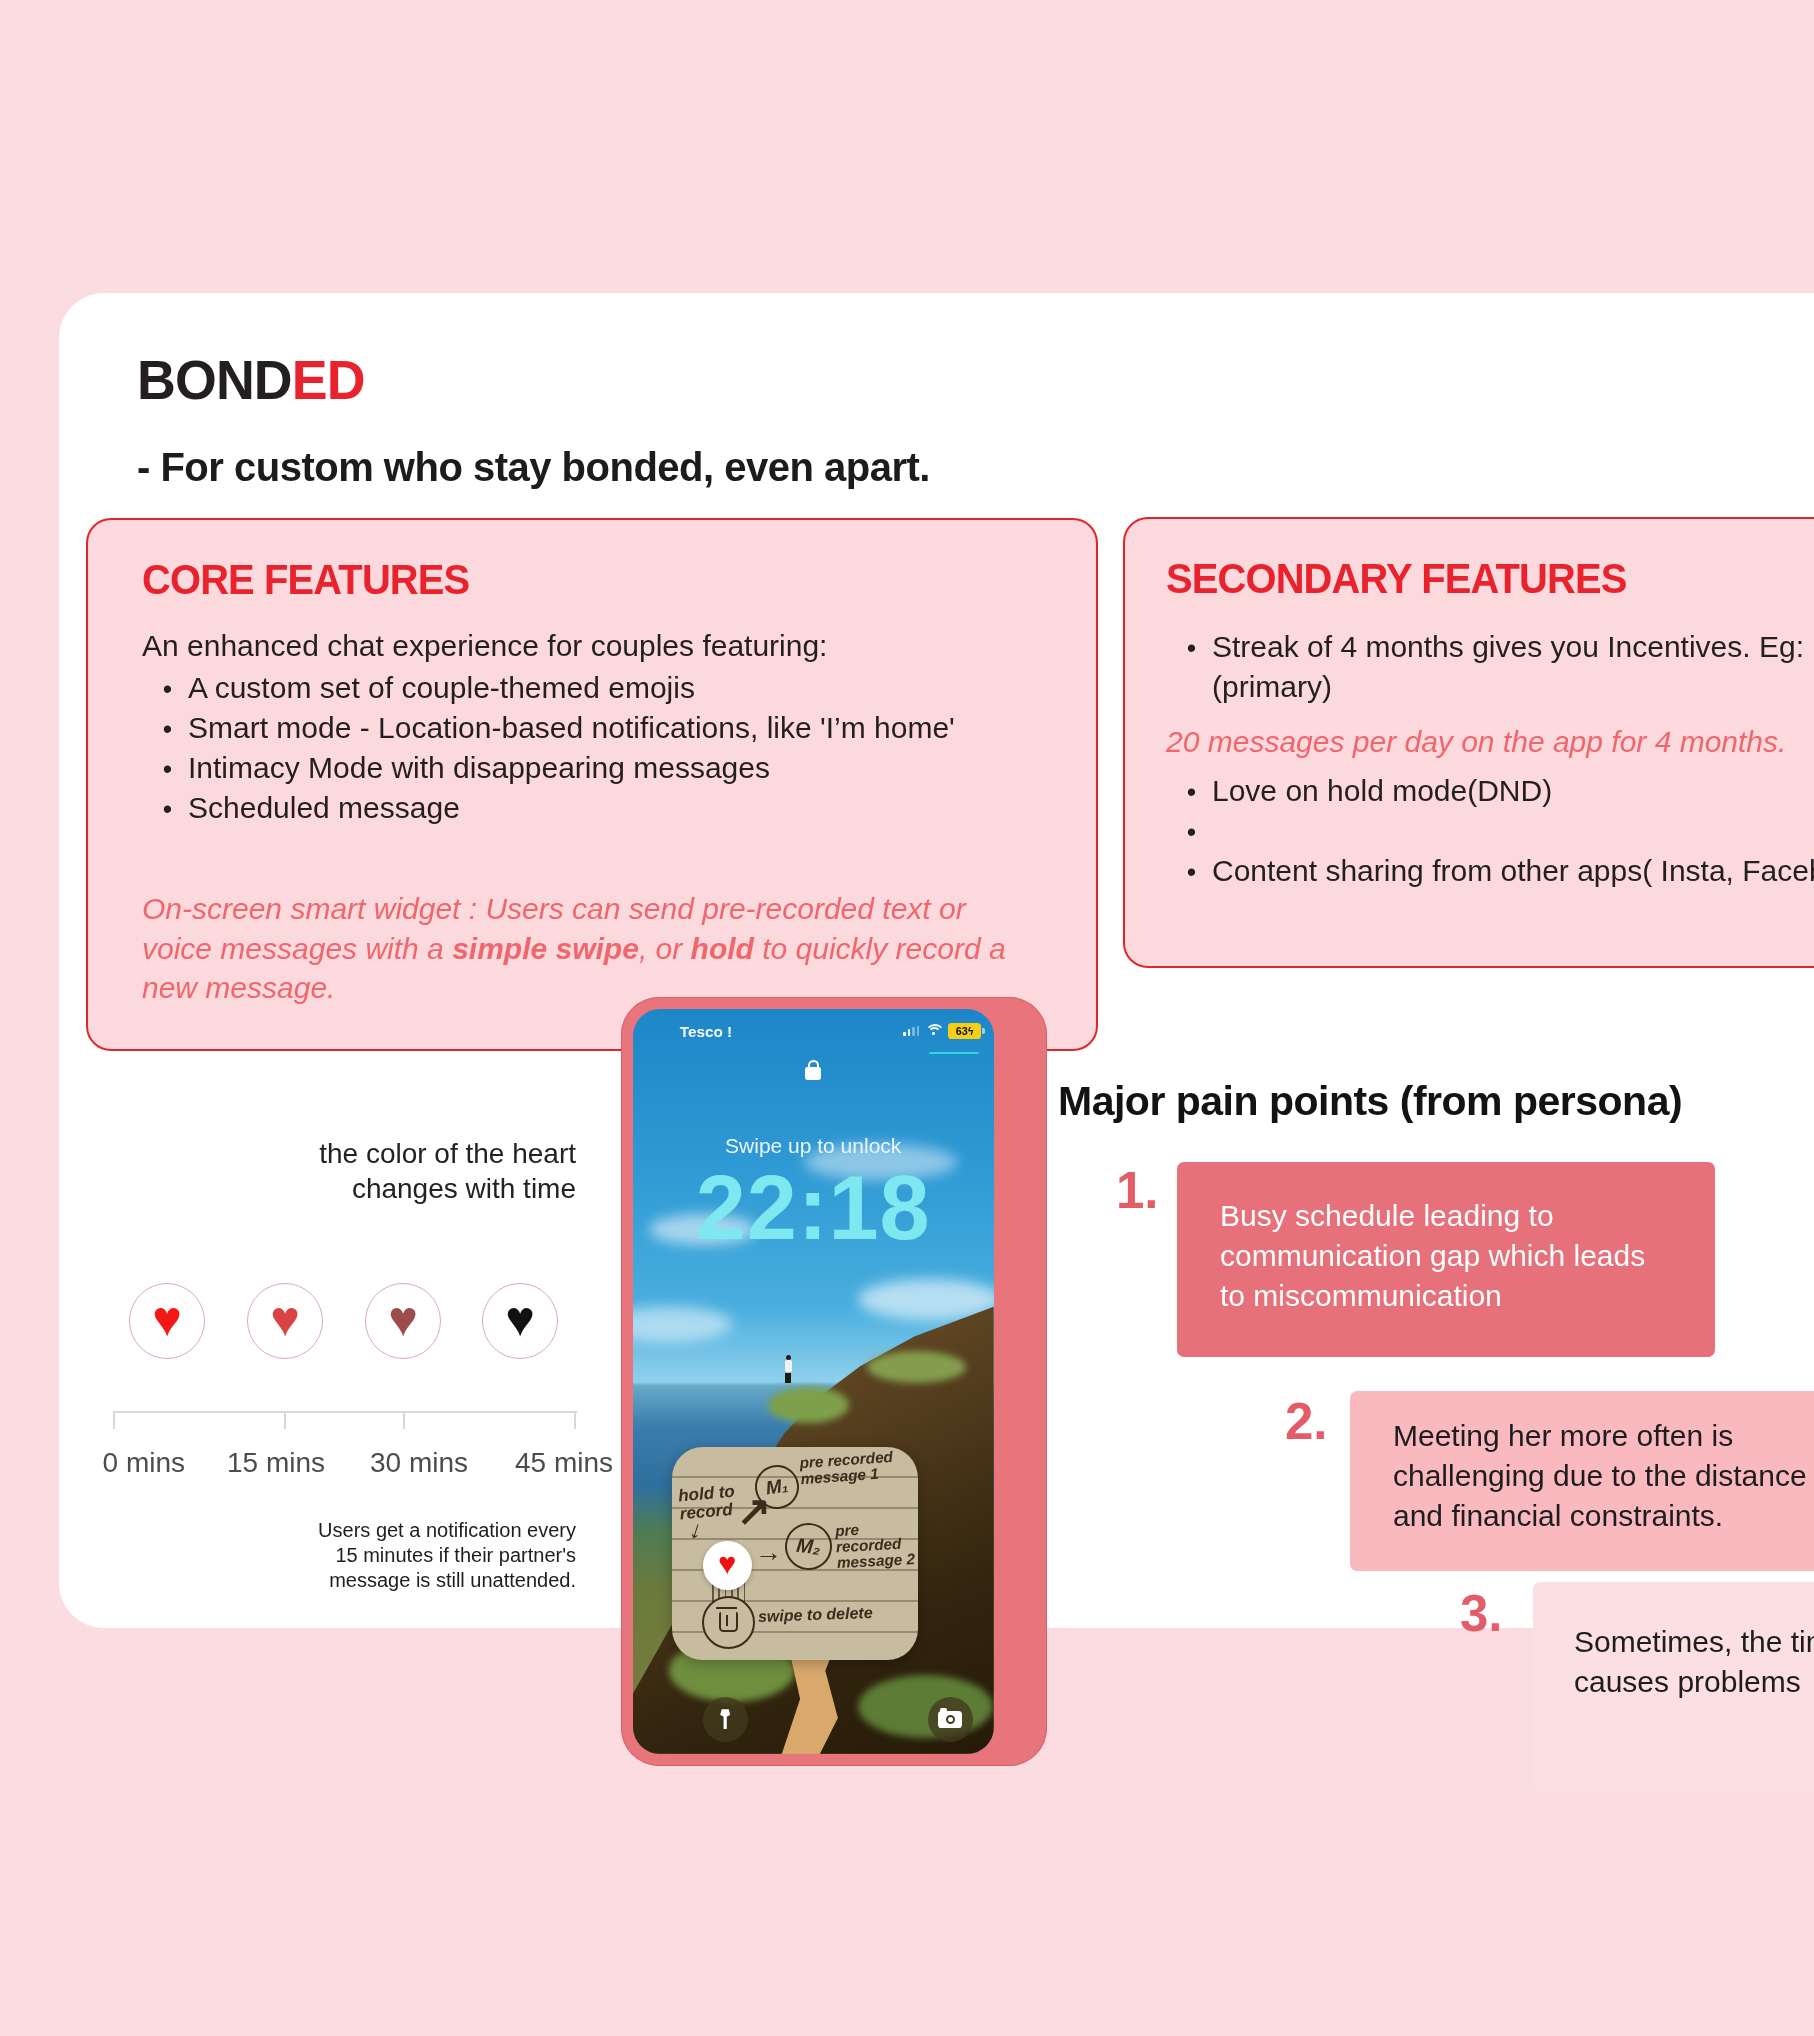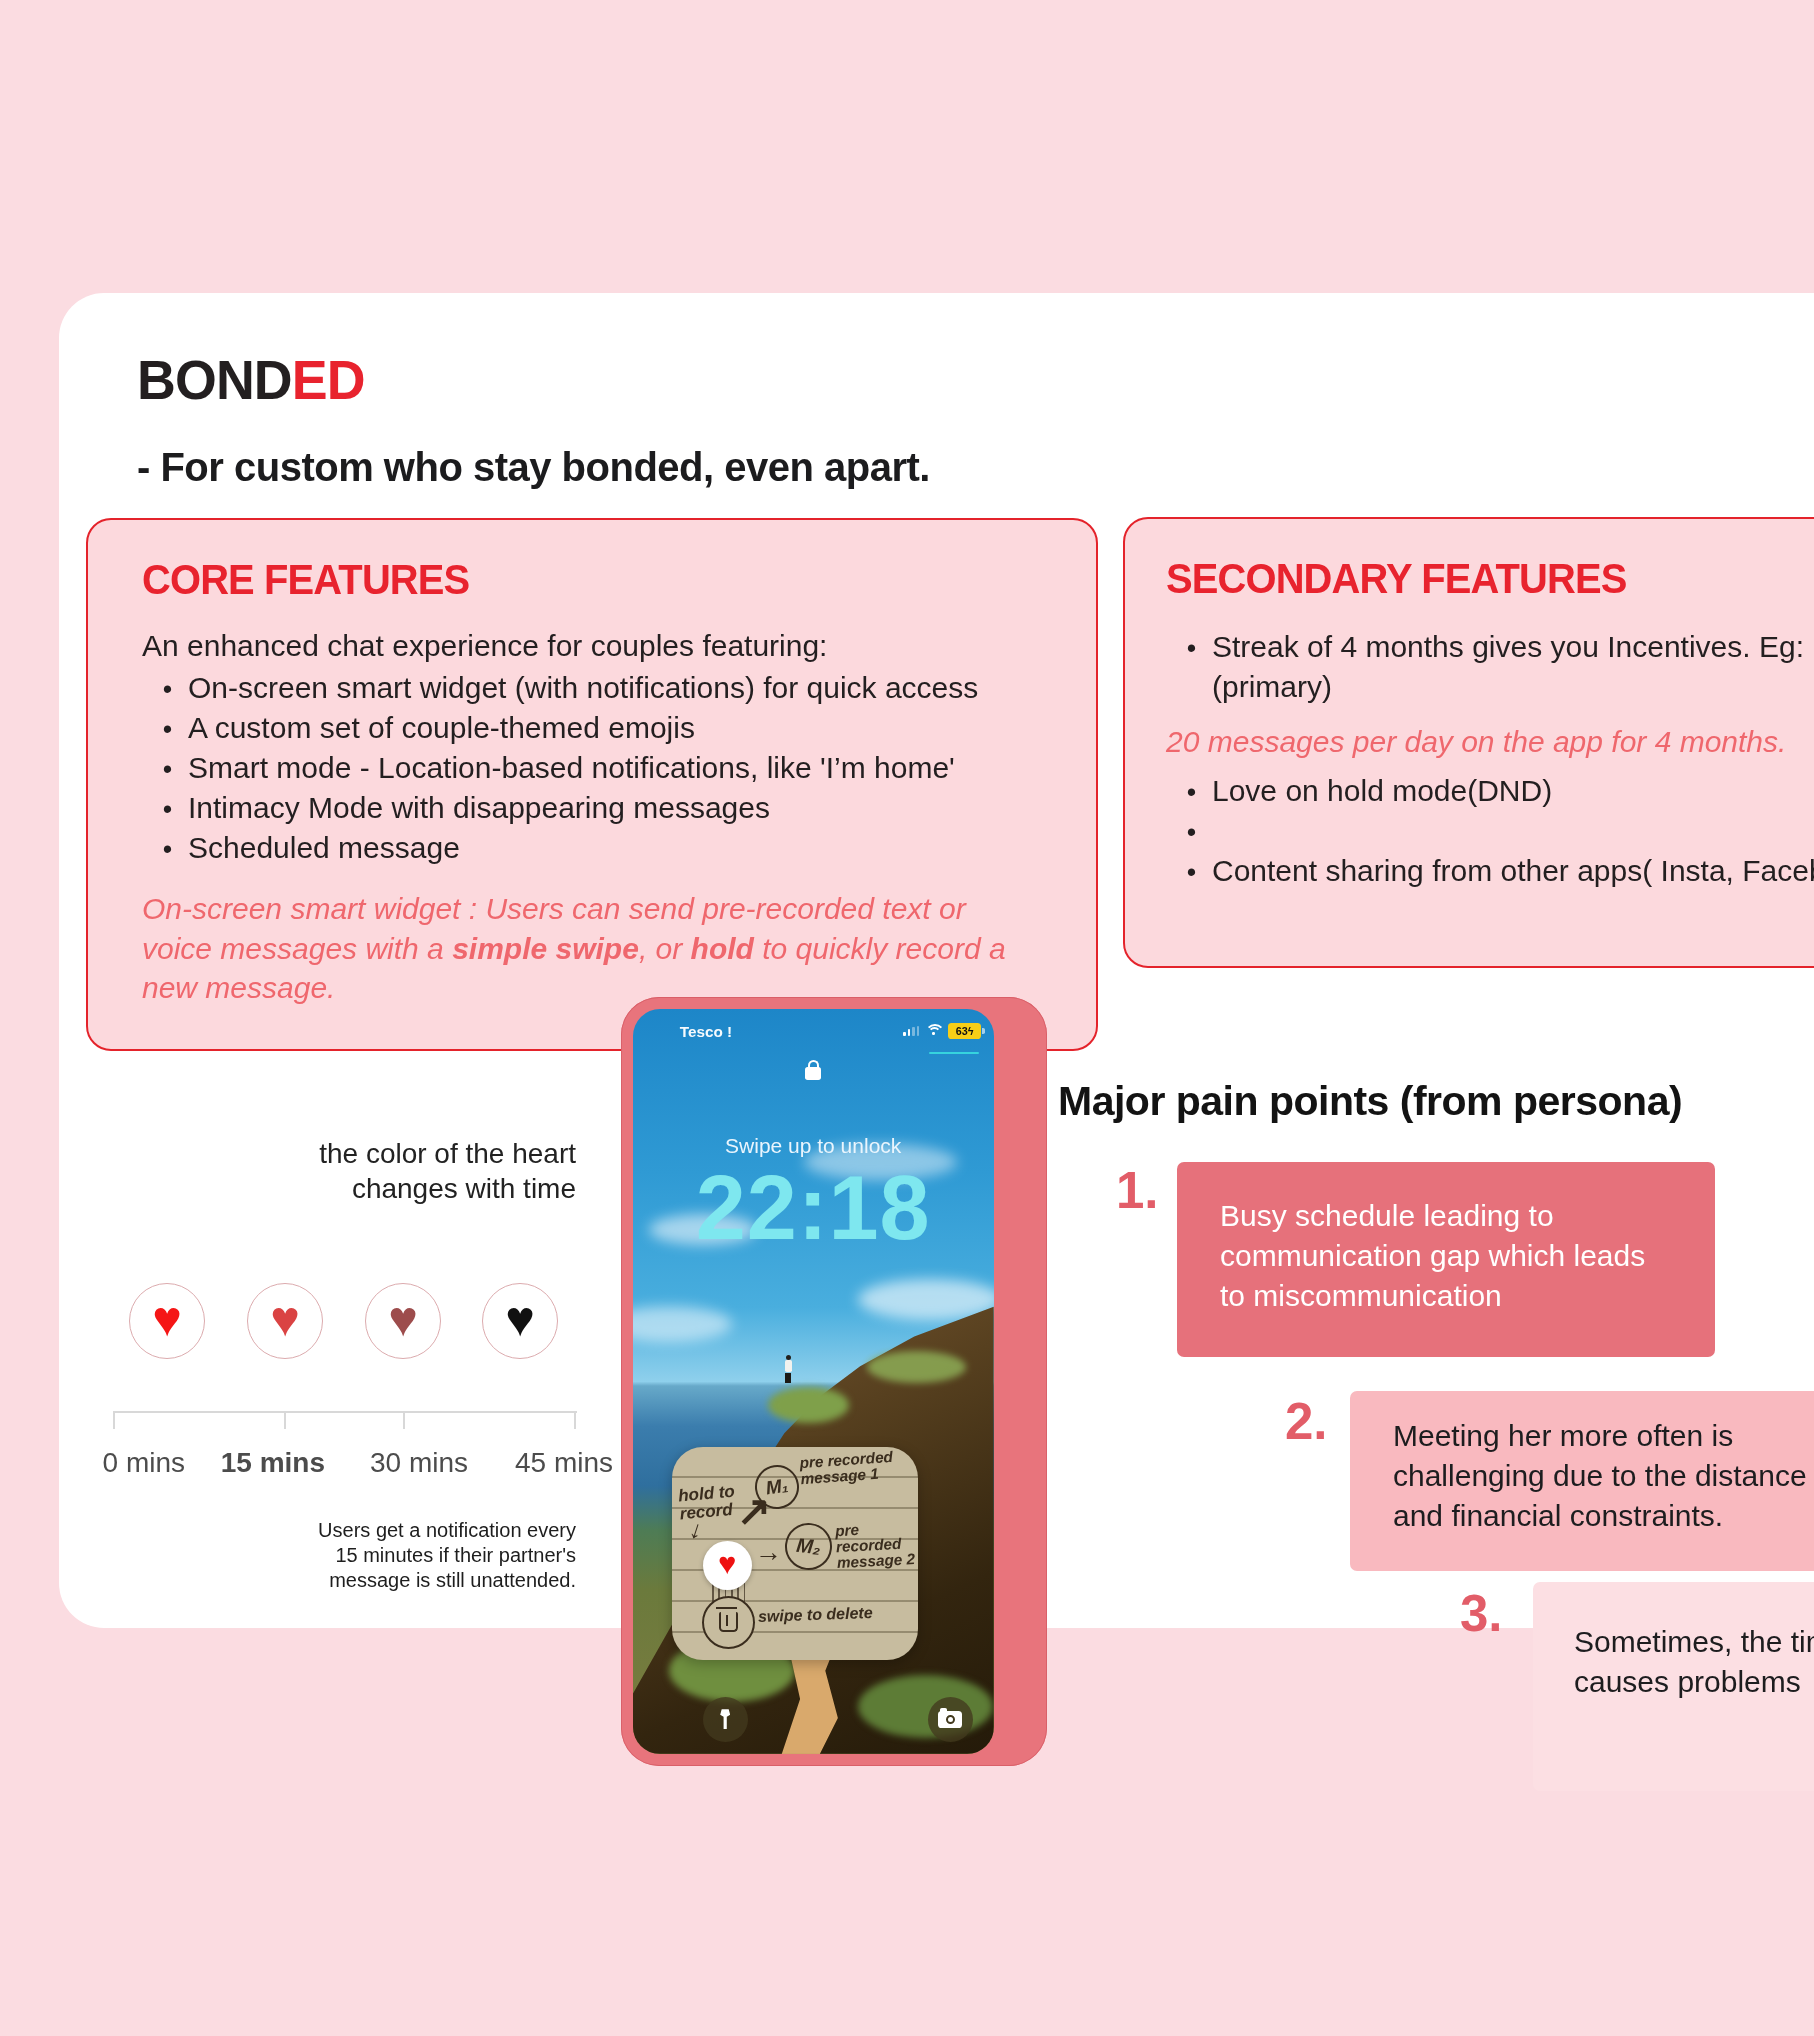--- a/index.html
+++ b/index.html
@@ -120,24 +120,20 @@
   <span class="black">BOND</span><span class="red">ED</span>
 </div>
 <div class="abs subtitle">- For custom who stay bonded, even apart.</div>
 
 <div class="abs featurebox core">
   <div class="abs boxheading" style="left:54px;top:36px;">CORE FEATURES</div>
   <div class="abs bodytext" style="left:54px;top:106px;width:909px;">An enhanced chat experience for couples featuring:</div>
   <ul class="abs blist" style="left:59px;top:148px;width:909px;">
     <li>
         <span class="dot"></span>
-        <span>On-screen smart widget (with notifications) for quick access</span>
-      </li>
-    <li>
-        <span class="dot"></span>
         <span>A custom set of couple-themed emojis</span>
       </li>
     <li>
         <span class="dot"></span>
         <span>Smart mode - Location-based notifications, like 'I’m home'</span>
       </li>
     <li>
         <span class="dot"></span>
         <span>Intimacy Mode with disappearing messages</span>
       </li>
@@ -192,21 +188,21 @@
   <span class="heartglyph" style="color: rgb(17, 17, 17);"></span>
 </div>
 
 <div class="abs tline" style="left:113px;top:1411px;width:464px;height:1.8px;"></div>
 <div class="abs tline" style="left:113px;top:1411px;width:1.8px;height:18px;"></div>
 <div class="abs tline" style="left:284px;top:1411px;width:1.8px;height:18px;"></div>
 <div class="abs tline" style="left:403px;top:1411px;width:1.8px;height:18px;"></div>
 <div class="abs tline" style="left:574px;top:1411px;width:1.8px;height:18px;"></div>
 
 <div class="abs tlabel" style="left:68px;top:1447px;">0 mins</div>
-<div class="abs tlabel" style="left:208px;top:1447px;font-weight:bold;">15 mins</div>
+<div class="abs tlabel" style="left:208px;top:1447px;">15 mins</div>
 <div class="abs tlabel" style="left:351px;top:1447px;">30 mins</div>
 <div class="abs tlabel" style="left:496px;top:1447px;">45 mins</div>
 
 <div class="abs hnote prelines" style="left:180px;top:1518px;width:396px;">Users get a notification every
 15 minutes if their partner's
 message is still unattended.</div>
 
 <div class="abs painheading">Major pain points (from persona)</div>
 
 <div class="abs painnum" style="left:1116px;top:1161px;">1.</div>

